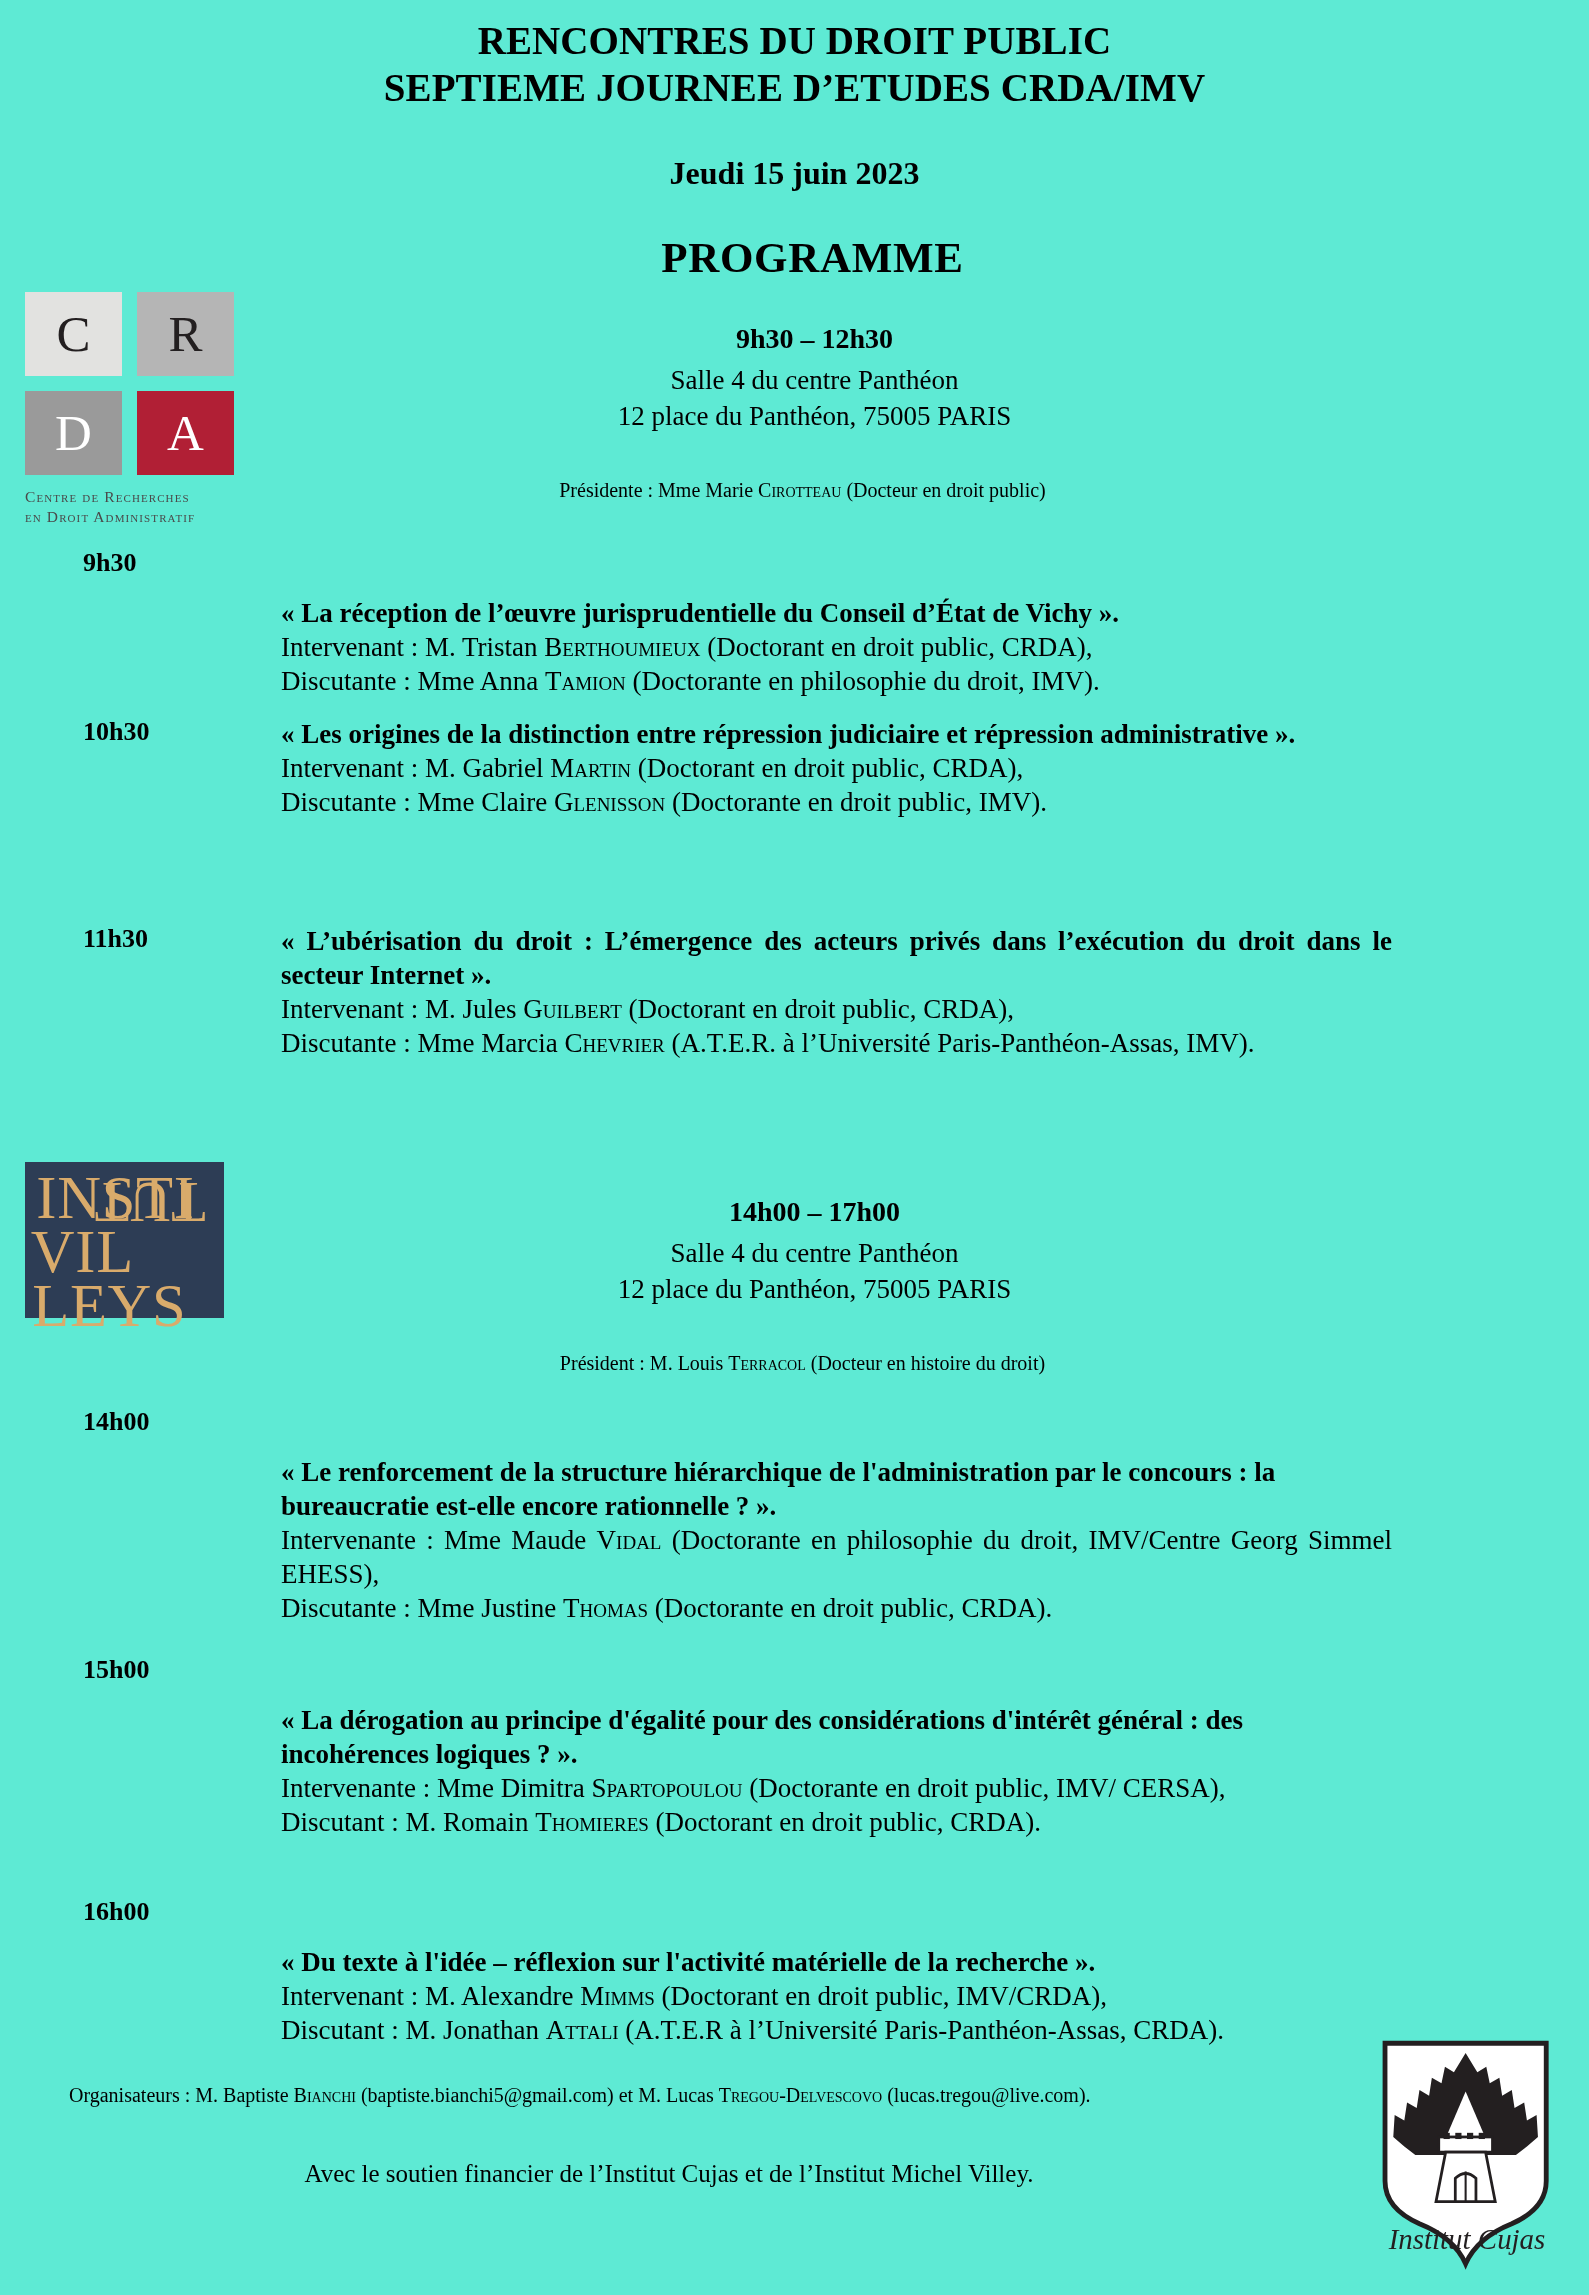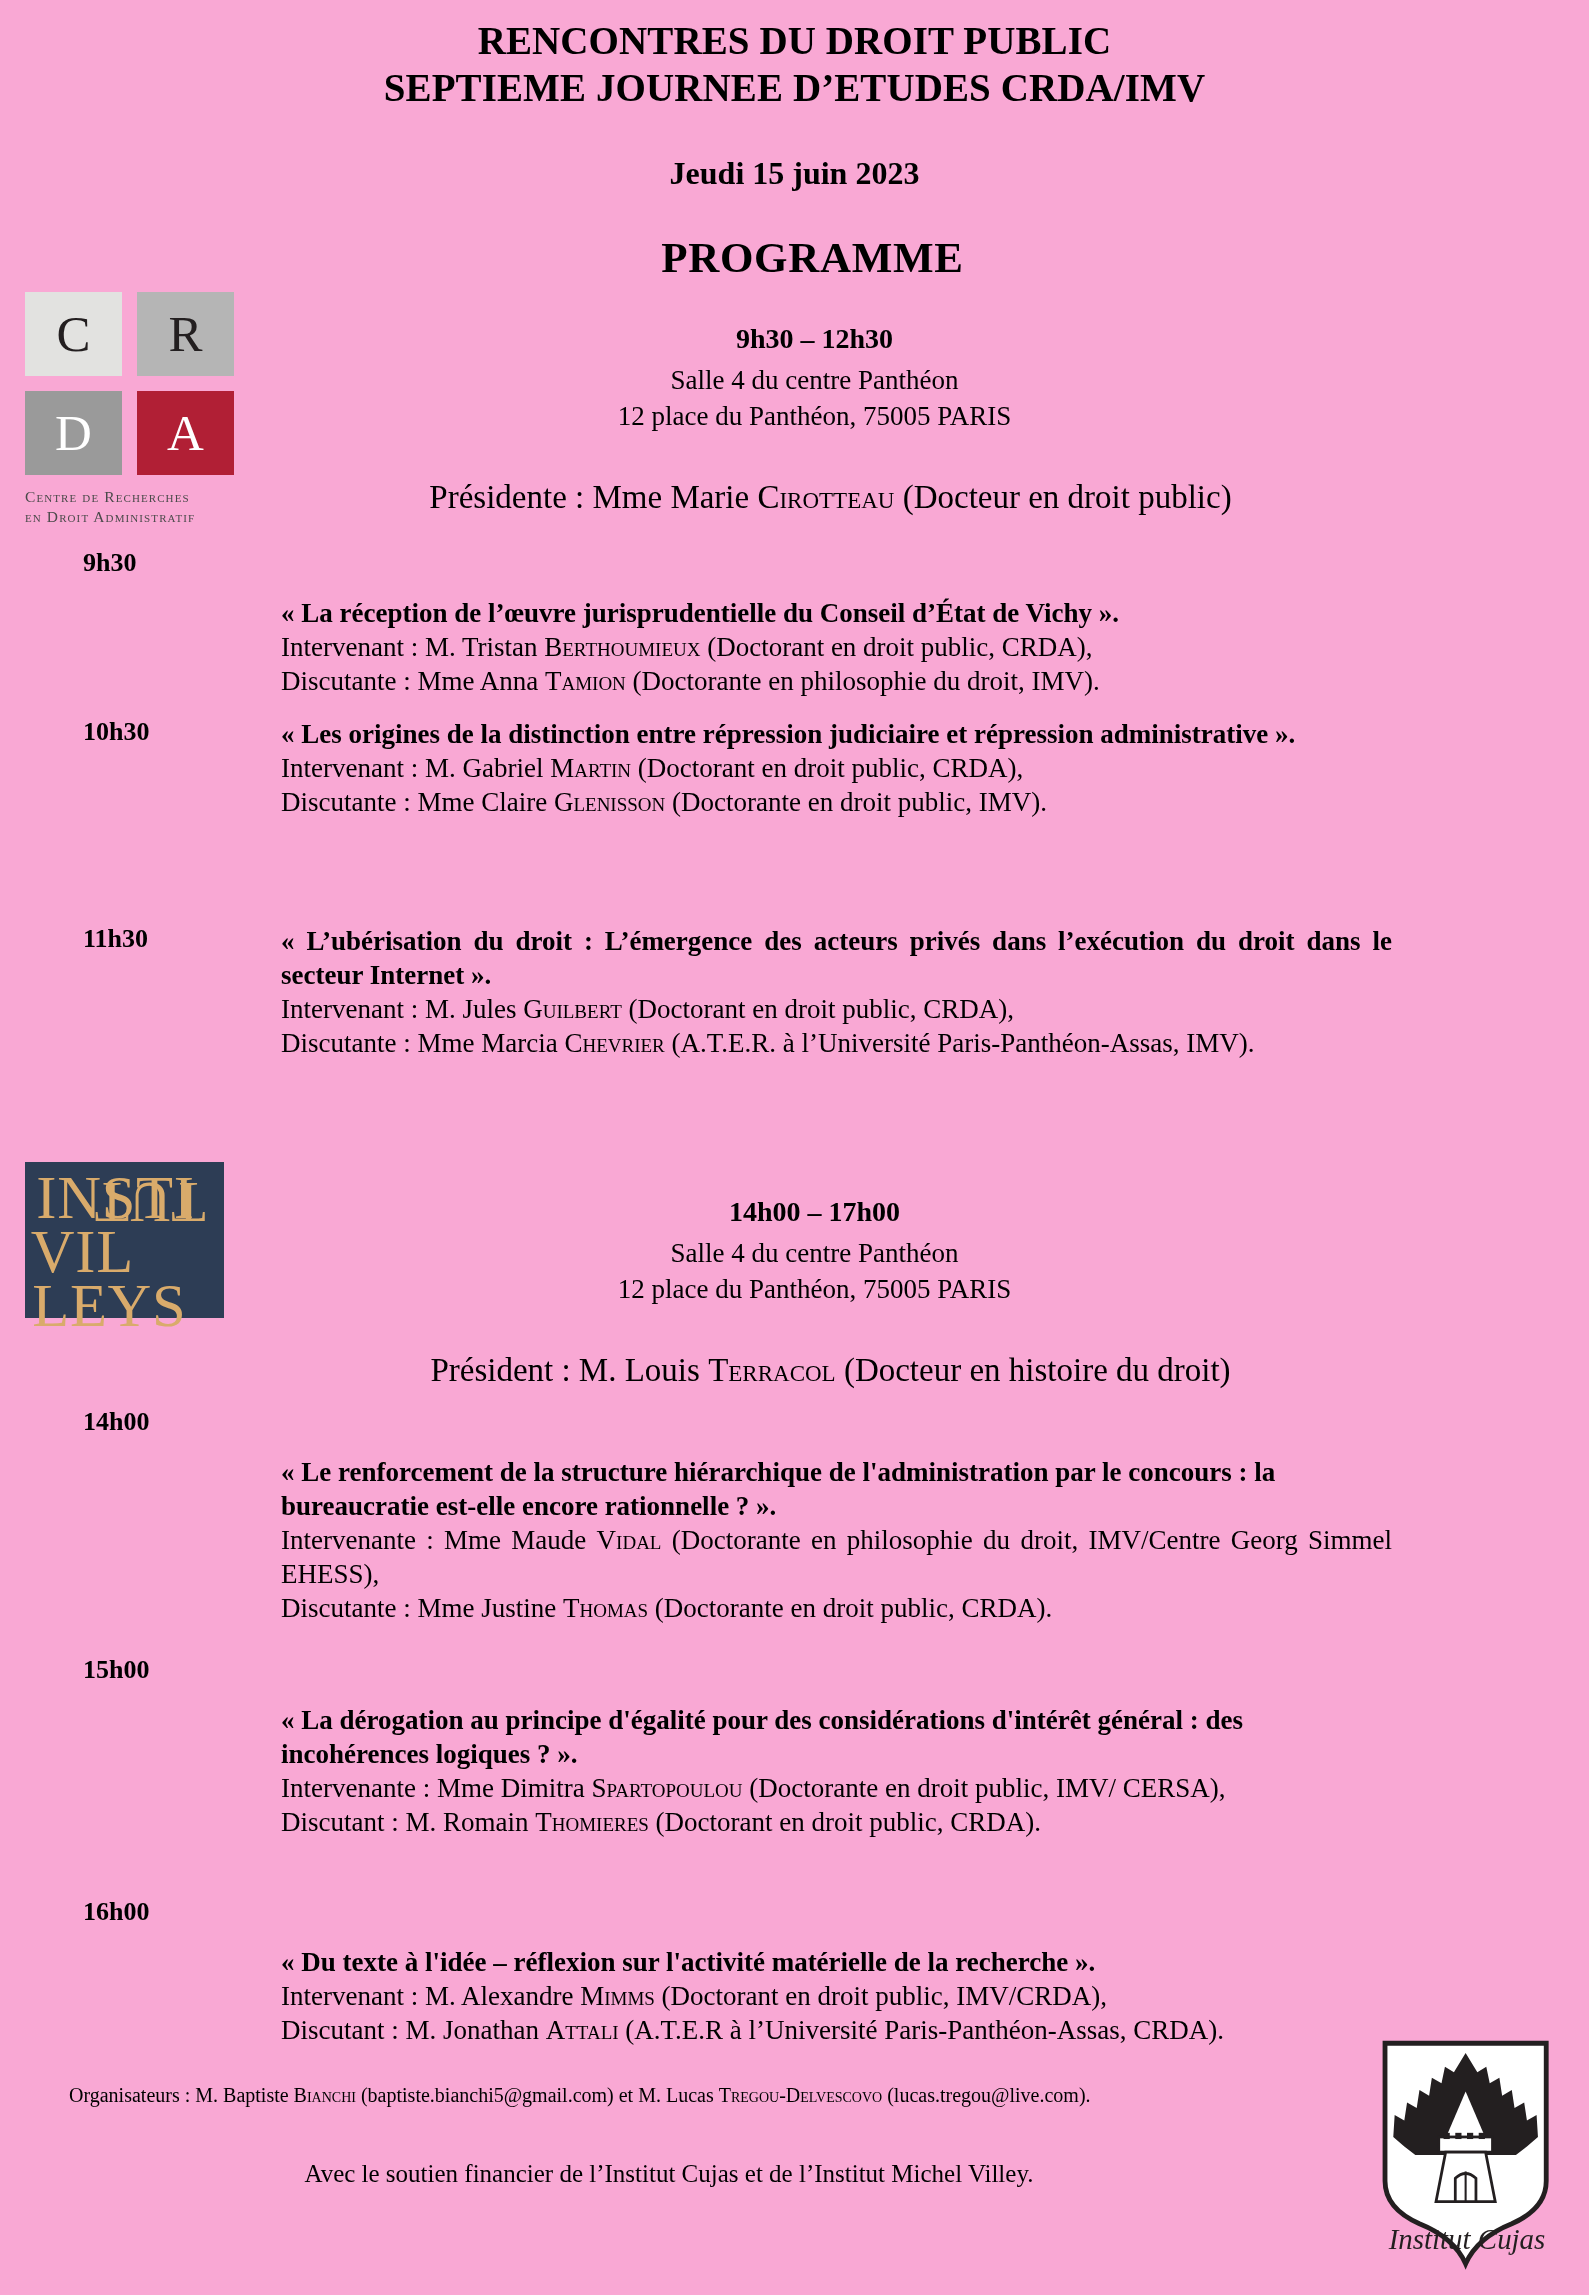--- a/index.html
+++ b/index.html
@@ -9,21 +9,21 @@
     background: #ffffff;
   }
   body {
     font-family: "Liberation Serif", "DejaVu Serif", serif;
     color: #000000;
   }
   .page {
     position: relative;
     width: 1589px;
     height: 2295px;
-    background: #f9a8d4;
+    background: #5eead4;
     overflow: hidden;
   }
 
   
   .title-block {
     position: absolute;
     top: 16.6px;
     left: 0;
     width: 1589px;
     text-align: center;
@@ -67,24 +67,24 @@
     font-size: 28px;
     font-weight: bold;
     margin-bottom: 7.6px;
   }
   .session-venue {
     font-size: 27px;
     line-height: 1.33;
   }
   .session-chair {
     position: absolute;
-    left: 244px;
+    left: 216px;
     width: 1173px;
     text-align: center;
-    font-size: 33px;
+    font-size: 20px;
   }
   .sc {
     font-variant: small-caps;
   }
 
   
   .entry {
     position: absolute;
     left: 0;
     width: 1589px;

